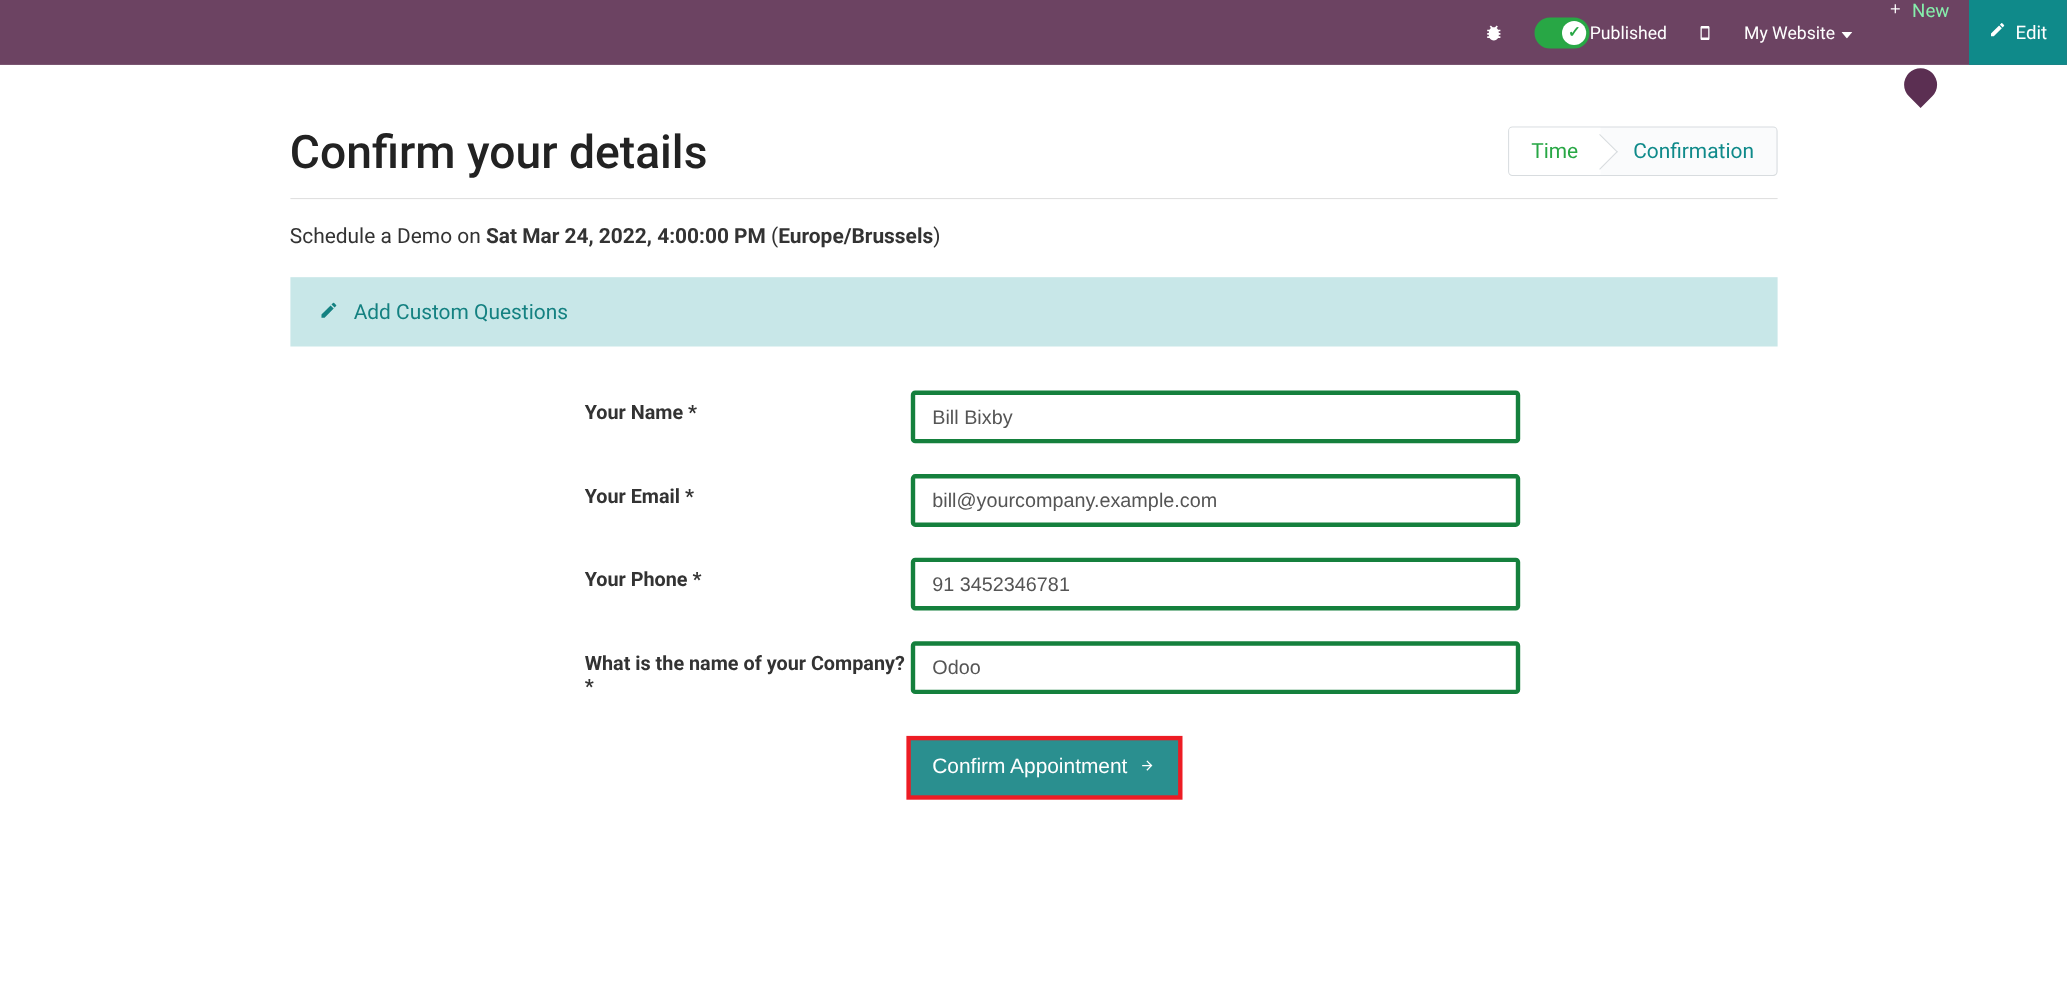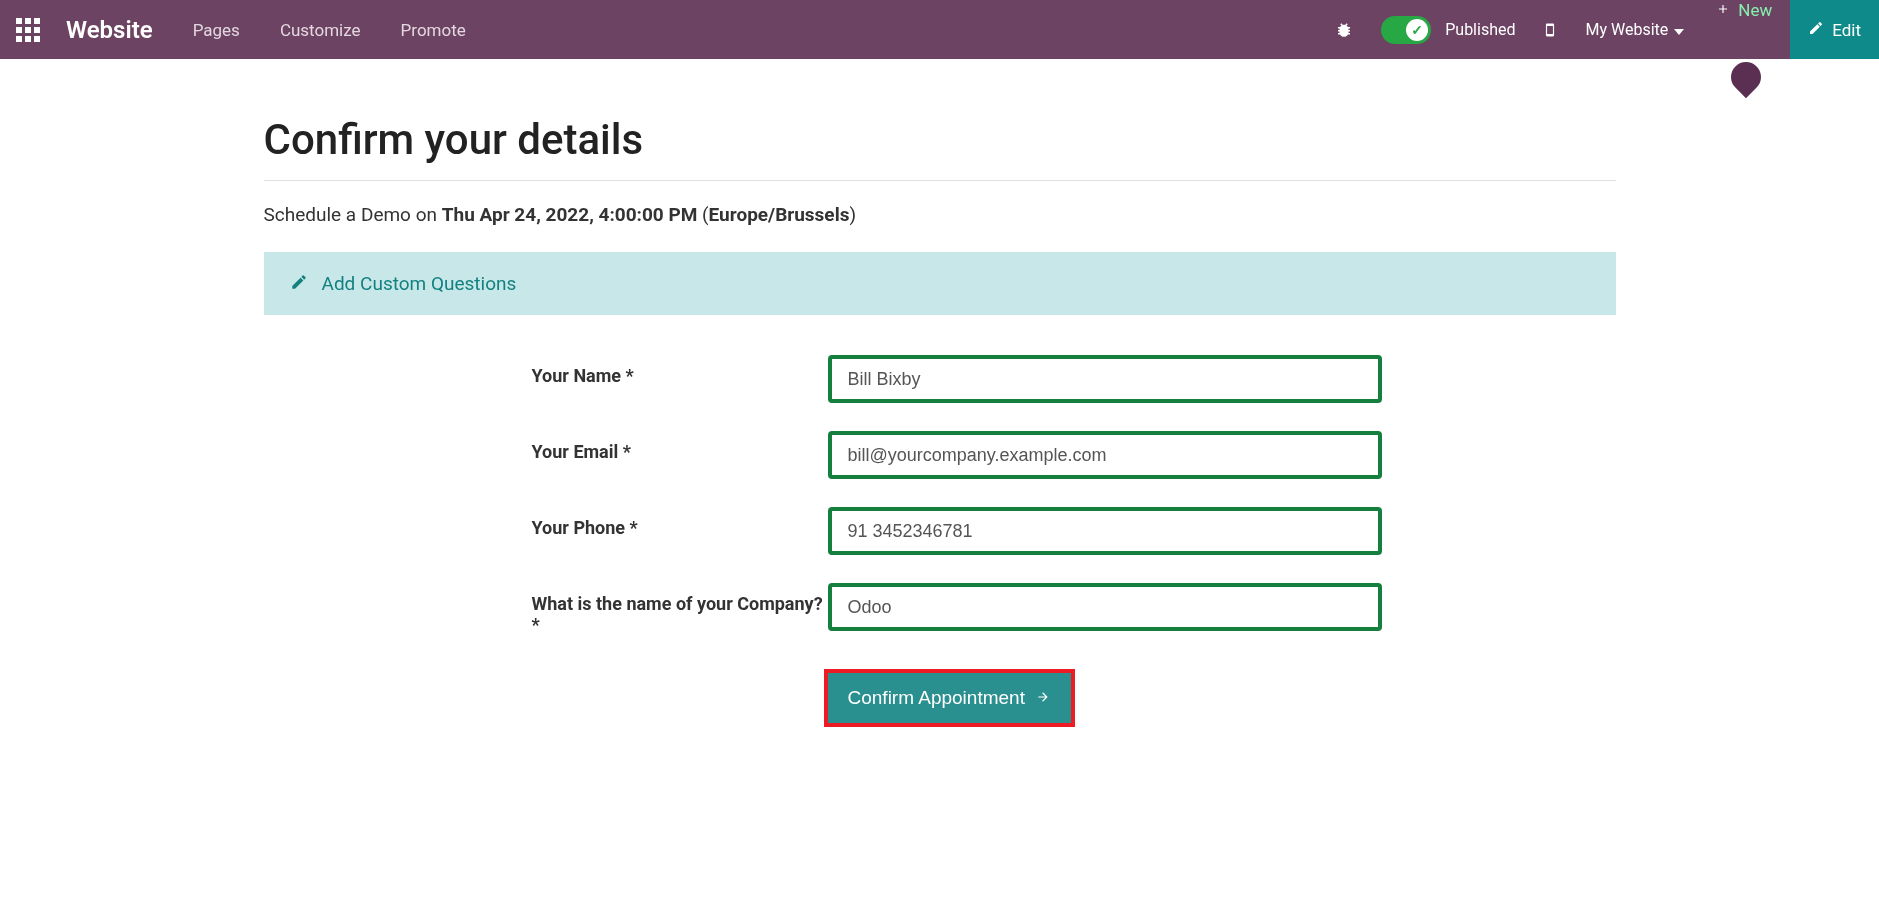--- a/index.html
+++ b/index.html
@@ -83,21 +83,21 @@
       display: flex;
       align-items: center;
       justify-content: center;
     }
     .check-mark {
       color: #28a745;
       font-weight: bold;
       font-size: 14px;
     }
     .published-label {
-      margin-left: 14px;
+      margin-left: 0;
       font-size: 16px;
       color: #fff;
     }
     .my-website {
       display: flex;
       align-items: center;
       gap: 6px;
       font-size: 16px;
       color: #fff;
       cursor: pointer;
@@ -262,37 +262,20 @@
       box-shadow: 0 0 0 4px #ed1c24;
     }
     .arrow-right {
       font-weight: bold;
     }
   </style>
 </head>
 <body>
 
 <div class="navbar">
-  <div class="navbar-left">
-    <div class="apps-icon">
-      <span></span>
-        <span></span>
-        <span></span>
-      <span></span>
-        <span></span>
-        <span></span>
-      <span></span>
-        <span></span>
-        <span></span>
-    </div>
-    <div class="brand">Website</div>
-    <div class="nav-link">Pages</div>
-    <div class="nav-link">Customize</div>
-    <div class="nav-link">Promote</div>
-  </div>
   <div class="navbar-right">
     <div class="nav-icon-btn bug-icon">
       <svg width="18" height="18" viewBox="0 0 24 24">
           <path d="M20 8h-2.81a5.985 5.985 0 0 0-1.82-1.96l1.63-1.63-1.41-1.41-2.17 2.17C12.96 5.06 12.49 5 12 5s-.96.06-1.42.17L8.41 3 7 4.41 8.63 6.04A5.985 5.985 0 0 0 6.81 8H4v2h2.09c-.05.33-.09.66-.09 1v1H4v2h2v1c0 .34.04.67.09 1H4v2h2.81a6 6 0 0 0 10.38 0H20v-2h-2.09c.05-.33.09-.66.09-1v-1h2v-2h-2v-1c0-.34-.04-.67-.09-1H20V8z"></path>
         </svg>
     </div>
     <div class="nav-icon-btn">
       <div class="toggle">
         <div class="toggle-knob">
           <span class="check-mark">✓</span>
@@ -330,24 +313,28 @@
       <span>Edit</span>
     </div>
   </div>
 </div>
 
 <div class="pointer-arrow"></div>
 
 <div class="container">
   <div class="header-row">
     <h1 class="page-title">Confirm your details</h1>
+    <div class="steps">
+      <div class="step active">Time</div>
+      <div class="step inactive">Confirmation</div>
+    </div>
   </div>
 
   <p class="schedule-line">
-    <span>Schedule a Demo on </span><b>Thu Apr 24, 2022, 4:00:00 PM</b><span> (</span><b>Europe/Brussels</b><span>)</span>
+    <span>Schedule a Demo on </span><b>Sat Mar 24, 2022, 4:00:00 PM</b><span> (</span><b>Europe/Brussels</b><span>)</span>
   </p>
 
   <div class="custom-banner">
     <span class="pencil">
       <svg width="18" height="18" viewBox="0 0 24 24" fill="#148181">
           <path d="M3 17.25V21h3.75L17.81 9.94l-3.75-3.75L3 17.25zM20.71 7.04a1 1 0 0 0 0-1.41l-2.34-2.34a1 1 0 0 0-1.41 0l-1.83 1.83 3.75 3.75 1.83-1.83z"></path>
         </svg>
     </span>
     <span class="custom-banner-text">Add Custom Questions</span>
   </div>

